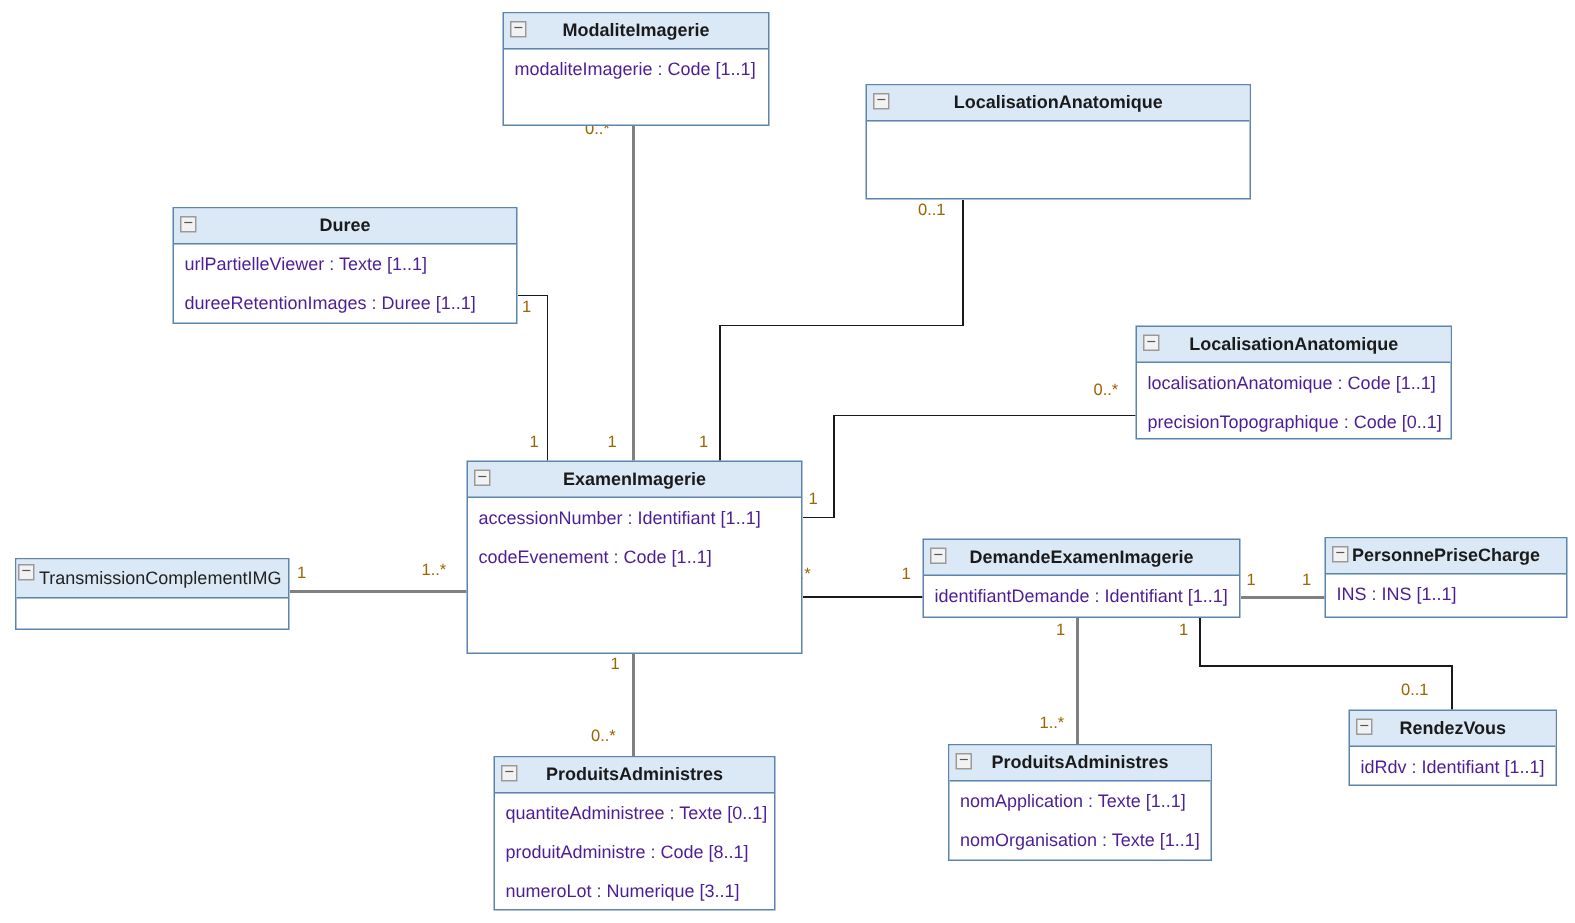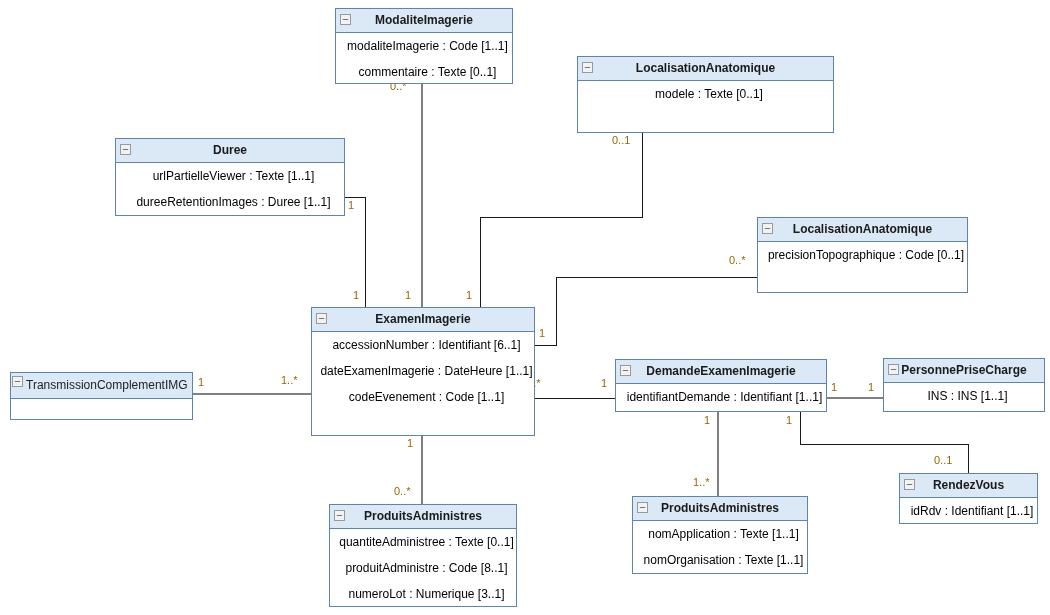--- a/index.html
+++ b/index.html
@@ -54,24 +54,23 @@
     font-weight: normal;
     line-height: 8px;
     text-align: center;
   }
   .uml-title.flush .collapse { left: 1px; top: 3px; }
   .attr {
     height: 26px;
     line-height: 26px;
     padding-left: 7px;
     font-size: 12px;
-    color: #000000;
+    color: #4c1d95;
     white-space: nowrap;
     overflow: hidden;
-    text-align: center;
   }
   .mult {
     position: absolute;
     font-size: 11px;
     color: #9c6500;
     white-space: nowrap;
   }
 </style>
 </head>
 <body>
@@ -112,63 +111,61 @@
   <span class="mult" style="left:407px;top:437px">1</span>
   <span class="mult" style="left:394px;top:485px">0..*</span>
 
   <div class="uml-class" style="left:335px;top:8px;width:178px;height:76px">
     <div class="uml-title">
       <span class="collapse">−</span>
       <span>ModaliteImagerie</span>
     </div>
     <div>
       <div class="attr">modaliteImagerie : Code [1..1]</div>
-      <div class="attr">commentaire : Texte [0..1]</div>
     </div>
   </div>
 
   <div class="uml-class" style="left:577px;top:56px;width:257px;height:77px">
     <div class="uml-title">
       <span class="collapse">−</span>
       <span>LocalisationAnatomique</span>
     </div>
     <div>
-      <div class="attr">modele : Texte [0..1]</div>
     </div>
   </div>
 
   <div class="uml-class" style="left:115px;top:138px;width:230px;height:78px">
     <div class="uml-title">
       <span class="collapse">−</span>
       <span>Duree</span>
     </div>
     <div>
       <div class="attr">urlPartielleViewer : Texte [1..1]</div>
       <div class="attr">dureeRetentionImages : Duree [1..1]</div>
     </div>
   </div>
 
   <div class="uml-class" style="left:757px;top:217px;width:211px;height:76px">
     <div class="uml-title">
       <span class="collapse">−</span>
       <span>LocalisationAnatomique</span>
     </div>
     <div>
+      <div class="attr">localisationAnatomique : Code [1..1]</div>
       <div class="attr">precisionTopographique : Code [0..1]</div>
     </div>
   </div>
 
   <div class="uml-class" style="left:311px;top:307px;width:224px;height:129px">
     <div class="uml-title">
       <span class="collapse">−</span>
       <span>ExamenImagerie</span>
     </div>
     <div>
-      <div class="attr">accessionNumber : Identifiant [6..1]</div>
-      <div class="attr">dateExamenImagerie : DateHeure [1..1]</div>
+      <div class="attr">accessionNumber : Identifiant [1..1]</div>
       <div class="attr">codeEvenement : Code [1..1]</div>
     </div>
   </div>
 
   <div class="uml-class" style="left:10px;top:372px;width:183px;height:48px">
     <div class="uml-title flush">
       <span class="collapse">−</span>
       <span>TransmissionComplementIMG</span>
     </div>
     <div style="height:20px"></div>

